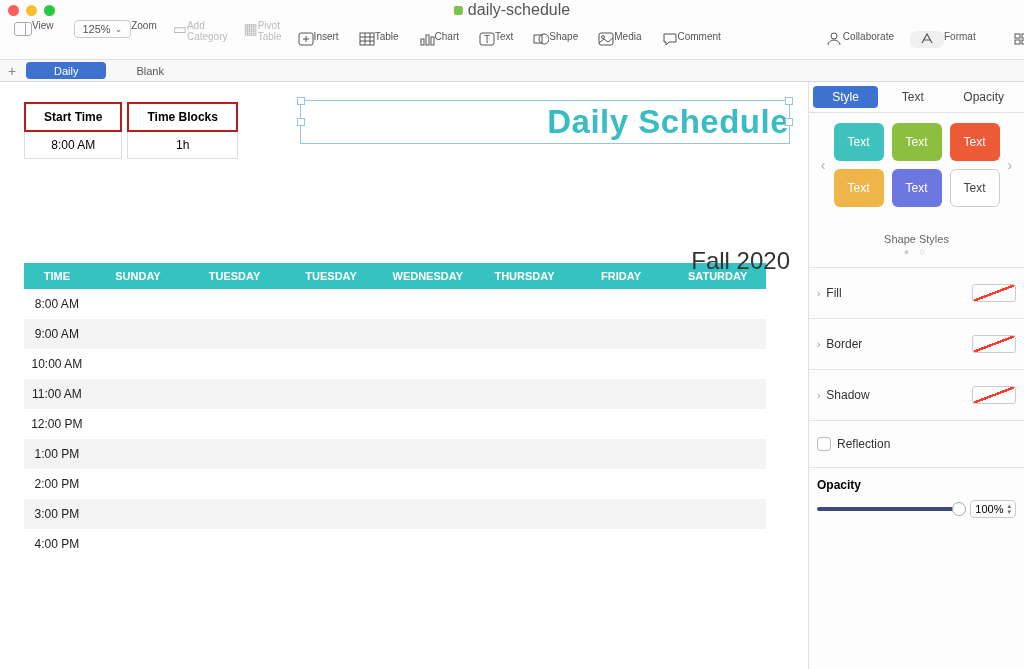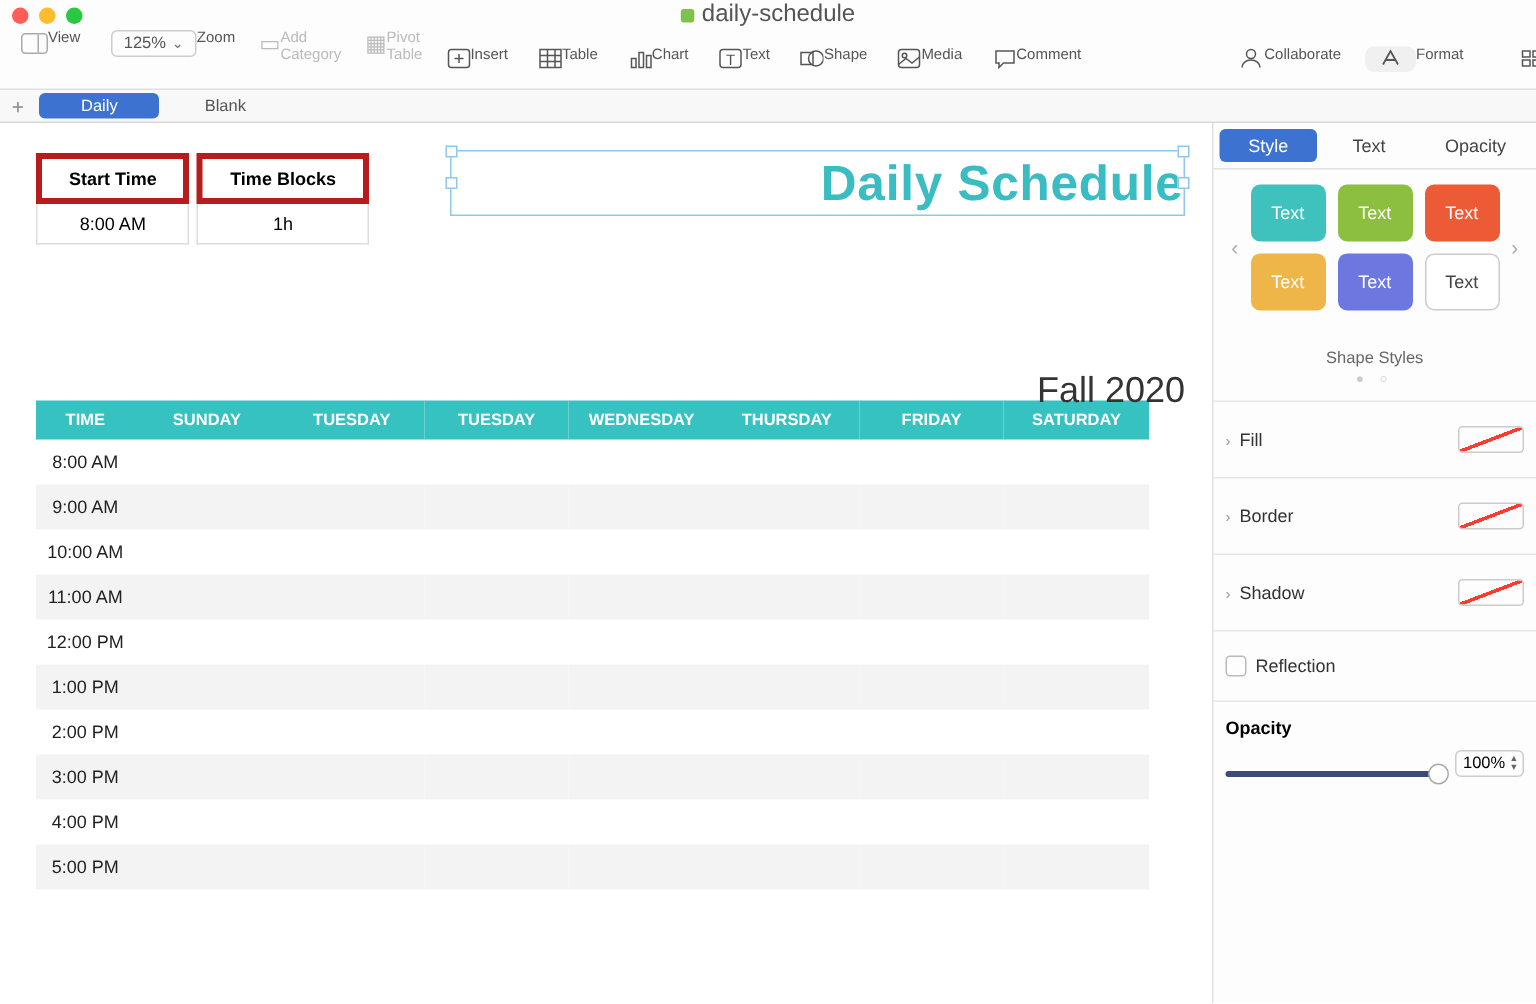--- a/index.html
+++ b/index.html
@@ -35,21 +35,21 @@
 .sheet-tab.active { background: #3e72d0; color: #fff; border-radius: 4px; margin: 2px; }
 
 
 .work-area { flex: 1; display: flex; min-height: 0; }
 .canvas { flex: 1; overflow: auto; padding: 20px 0 0 24px; background: #fff; position: relative; }
 .inspector { width: 216px; border-left: 1px solid #e0e0e0; background: #fdfdfd; display: flex; flex-direction: column; }
 
 
 .params-table { display: inline-flex; gap: 5px; margin-bottom: 10px; }
 .params-col { display: flex; flex-direction: column; }
-.params-head { background: #fff; border: 4px solid #b91c1c; font-weight: 600; font-size: 12px; text-align: center; padding: 6px 18px; }
+.params-head { background: #fff; border: 2px solid #b91c1c; font-weight: 600; font-size: 12px; text-align: center; padding: 6px 18px; }
 .params-cell { border: 1px solid #ddd; border-top: none; font-size: 12px; text-align: center; padding: 6px 18px; }
 
 .title-block { position: absolute; right: 18px; top: 18px; width: 490px; text-align: right; border: 1px solid #8fc6e9; padding: 2px 0; }
 .title-text { font-size: 33px; font-weight: 700; color: #39bcc2; letter-spacing: 0.5px; }
 .sel-handle { width: 8px; height: 8px; background: #fff; border: 1px solid #8fc6e9; position: absolute; }
 .sel-handle.nw { top: -4px; left: -4px; }
 .sel-handle.ne { top: -4px; right: -4px; }
 .sel-handle.w { top: 50%; left: -4px; transform: translateY(-50%); }
 .sel-handle.e { top: 50%; right: -4px; transform: translateY(-50%); }
 
@@ -79,21 +79,21 @@
 .sc6 { background: #fff; border: 1px solid #ccc; color: #444; }
 .shape-styles-label { text-align: center; font-size: 11px; color: #666; margin-top: 26px; }
 .dots { text-align: center; font-size: 9px; color: #ccc; letter-spacing: 4px; margin-top: 2px; }
 .insp-sep { border: none; border-top: 1px solid #e6e6e6; margin: 10px -8px; }
 .insp-row { display: flex; align-items: center; justify-content: space-between; font-size: 12px; color: #333; padding: 6px 0; }
 .insp-row .chev { color: #999; margin-right: 6px; font-size: 10px; }
 .none-swatch { width: 44px; height: 18px; border: 1px solid #ccc; border-radius: 3px; background: linear-gradient(to bottom right, transparent 46%, #ff3b30 46%, #ff3b30 54%, transparent 54%); }
 .checkbox { width: 14px; height: 14px; border: 1px solid #bbb; border-radius: 3px; margin-right: 6px; flex-shrink: 0; }
 .opacity-block { font-size: 12px; }
 .opacity-label { font-weight: 600; margin-bottom: 8px; }
-.slider-row { display: flex; align-items: flex-end; gap: 8px; }
+.slider-row { display: flex; align-items: center; gap: 8px; }
 .slider { flex: 1; height: 4px; background: #3b4a7a; border-radius: 2px; position: relative; }
 .slider-knob { width: 14px; height: 14px; background: #fff; border: 1px solid #aaa; border-radius: 50%; position: absolute; right: -4px; top: -5px; }
 .opacity-field { border: 1px solid #ccc; border-radius: 4px; padding: 2px 4px; font-size: 11px; display: flex; align-items: center; gap: 4px; }
 .stepper { display: flex; flex-direction: column; font-size: 7px; color: #666; line-height: 6px; }
 
 svg { display: block; }
 </style>
 </head>
 <body>
 
@@ -355,30 +355,20 @@
             <td class="day-cell"></td>
             <td class="day-cell"></td>
             <td class="day-cell"></td>
             <td class="day-cell"></td>
             <td class="day-cell"></td>
             <td class="day-cell"></td>
             <td class="day-cell"></td>
           </tr>
           <tr>
             <td class="time-cell">4:00 PM</td>
-            <td class="day-cell"></td>
-            <td class="day-cell"></td>
-            <td class="day-cell"></td>
-            <td class="day-cell"></td>
-            <td class="day-cell"></td>
-            <td class="day-cell"></td>
-            <td class="day-cell"></td>
-          </tr>
-          <tr>
-            <td class="time-cell">5:00 PM</td>
             <td class="day-cell"></td>
             <td class="day-cell"></td>
             <td class="day-cell"></td>
             <td class="day-cell"></td>
             <td class="day-cell"></td>
             <td class="day-cell"></td>
             <td class="day-cell"></td>
           </tr>
         </tbody>
     </table>

